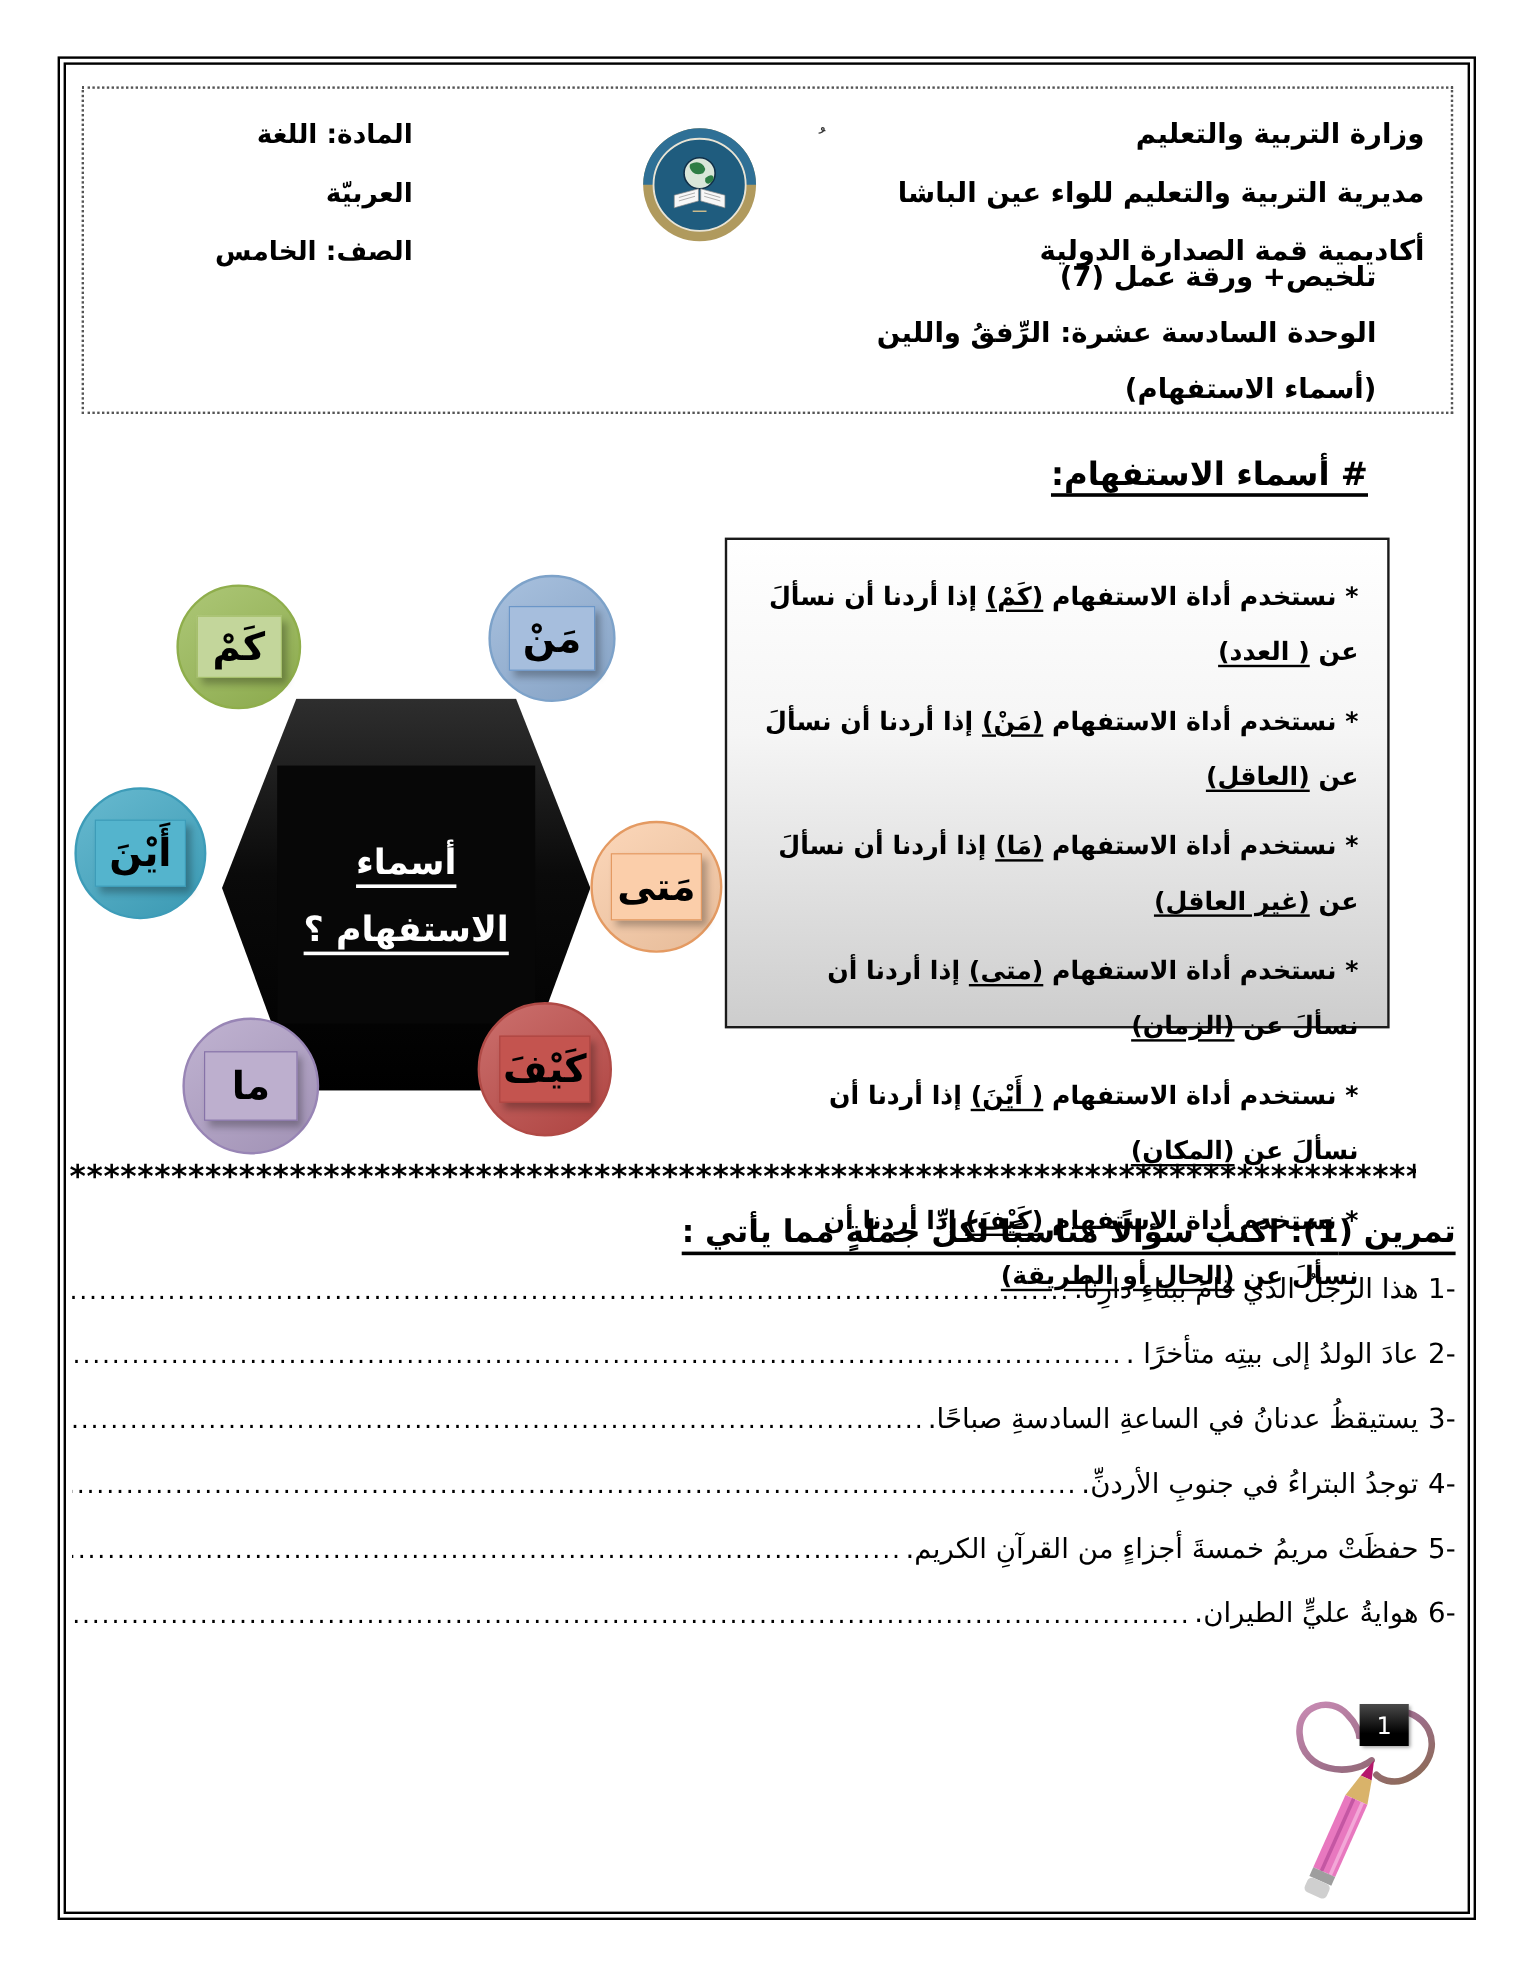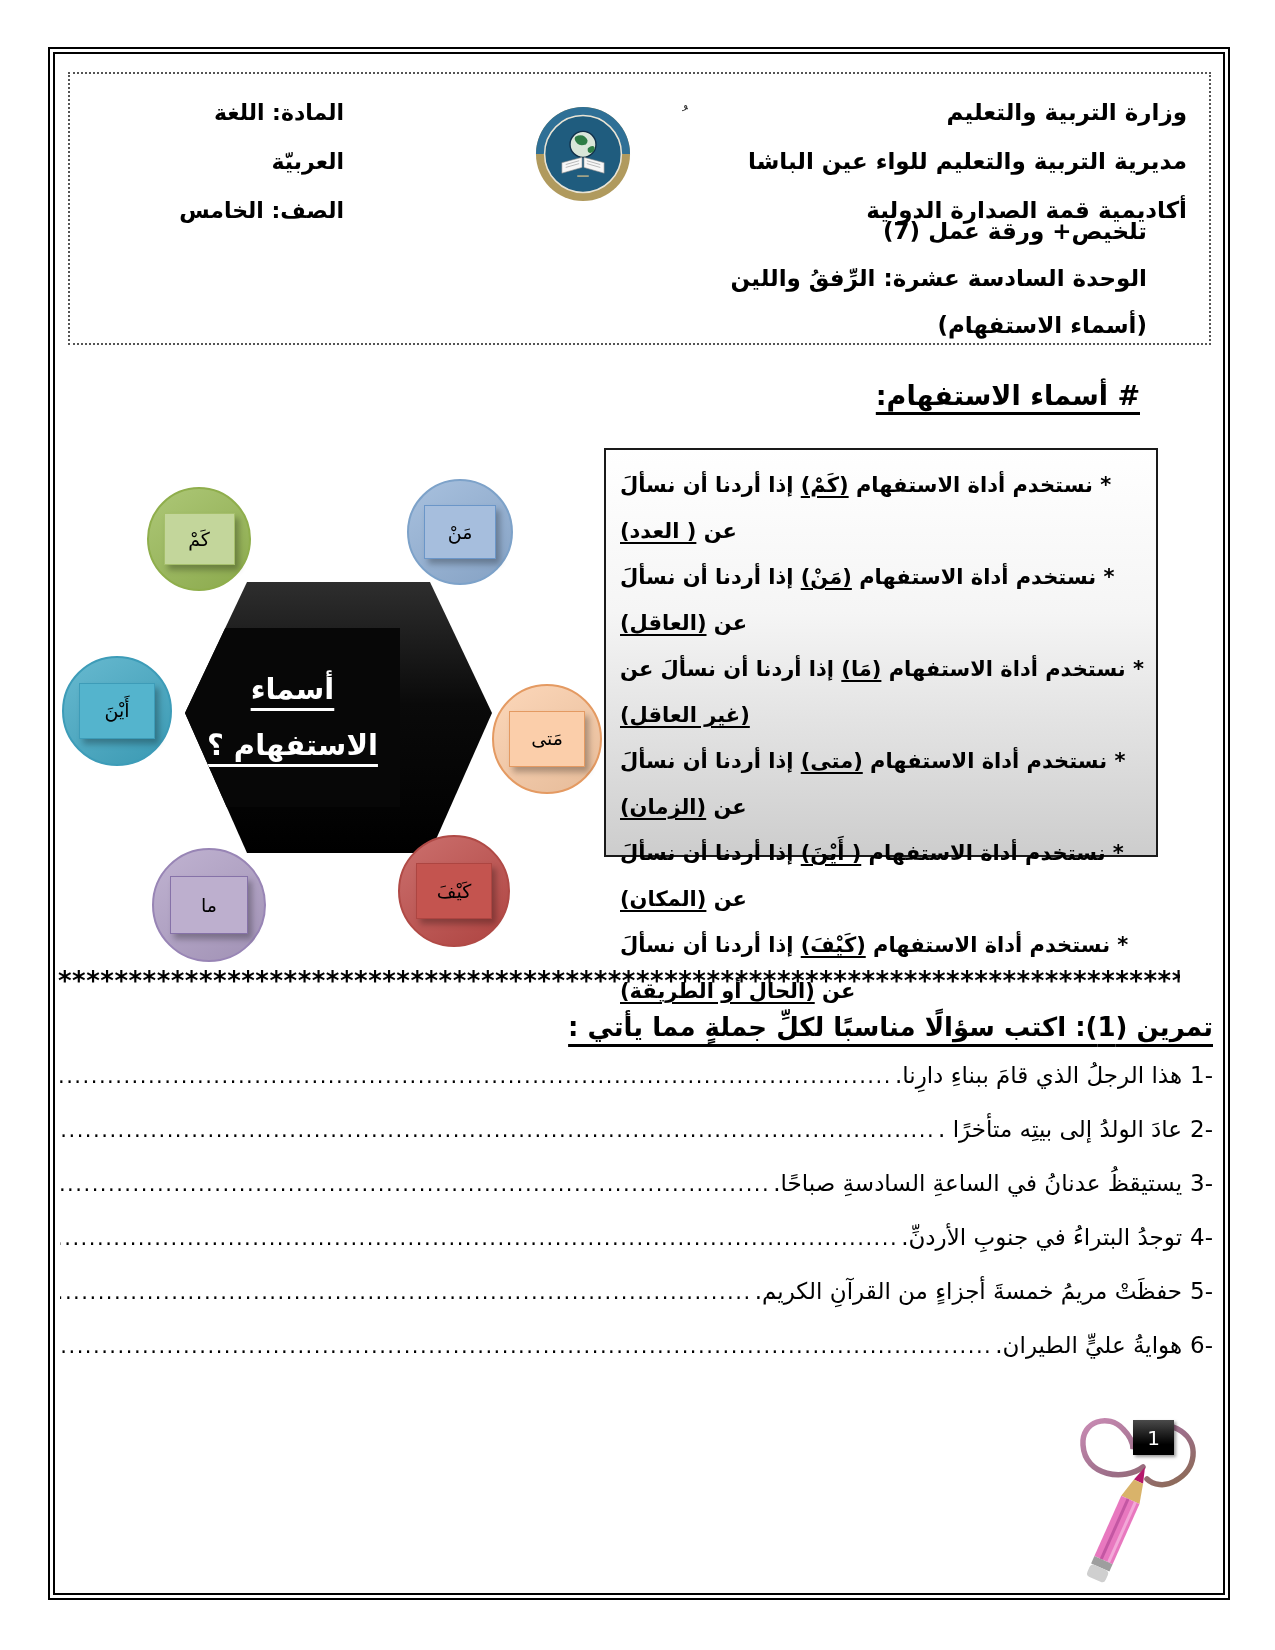--- a/index.html
+++ b/index.html
@@ -19,40 +19,40 @@
   .stray { position: absolute; left: 610px; top: 30px; font-size: 20px; color: #333; }
 
   
   .section-title { position: absolute; top: 380px; right: 135px; font-size: 27px; font-weight: bold;
                    text-decoration: underline; text-decoration-thickness: 2.5px; text-underline-offset: 7px; }
 
   
   .rules-box { position: absolute; left: 604px; top: 448px; width: 554px; height: 409px;
                border: 2px solid #1a1a1a; padding: 12px 12px 8px 14px;
                background: linear-gradient(180deg, #ffffff 0%, #f5f5f5 40%, #cdcdcd 100%); }
-  .rules-box p { margin: 0; font-size: 21px; font-weight: bold; line-height: 46px; text-align: left; }
+  .rules-box p { margin: 12px; font-size: 21px; font-weight: bold; line-height: 46px; text-align: right; }
   .u { text-decoration: underline; text-decoration-thickness: 2px; text-underline-offset: 4px; }
 
   
-  .hex { position: absolute; left: 185px; top: 582px; width: 307px; height: 271px;
+  .hex { position: absolute; left: 185px; top: 582px; width: 307px; height: 327px;
          clip-path: polygon(20.2% 0%, 79.8% 0%, 100% 48.3%, 79.8% 100%, 20.2% 100%, 0% 48.3%);
          background: linear-gradient(180deg, #2e2e2e 0%, #0a0a0a 45%, #000 100%);
-         display: flex; align-items: center; justify-content: flex-end; }
+         display: flex; align-items: center; justify-content: center; }
   .hex-inner { width: 70%; height: 66%; background: #070707; display: flex; flex-direction: column;
                align-items: center; justify-content: center; gap: 22px; }
   .hex-line { color: #fff; font-weight: bold; font-size: 29px;
               text-decoration: underline; text-decoration-thickness: 2.5px; text-underline-offset: 9px; }
   .node { position: absolute; border-radius: 50%;
           background: linear-gradient(145deg, rgba(255,255,255,.18), rgba(0,0,0,.07) 85%), var(--c);
           border: 2px solid var(--cb);
           display: flex; align-items: center; justify-content: center; }
   .node-rect { width: 71%; height: 52%; background: var(--r); border: 1.5px solid var(--rb);
                box-shadow: 4px 5px 6px rgba(0,0,0,.28);
                display: flex; align-items: center; justify-content: center; }
-  .node-label { font-size: 19px; font-weight: normal; color: #000; line-height: 1; }
+  .node-label { font-size: 32px; font-weight: bold; color: #000; line-height: 1; }
 
   
   .separator { position: absolute; left: 58px; top: 966px; width: 1122px; overflow: hidden; white-space: nowrap;
                direction: ltr; font-size: 26px; font-weight: bold; letter-spacing: .5px; }
   .exercise { position: absolute; right: 62px; left: 60px; top: 1012px; }
   .ex-title { font-size: 26px; font-weight: bold; margin-bottom: 20px;
               text-decoration: underline; text-decoration-thickness: 2.5px; text-underline-offset: 8px; }
   .ex-row { display: flex; align-items: baseline; height: 54px; }
   .ex-num { font-size: 23px; margin-left: 8px; direction: ltr; unicode-bidi: embed; }
   .ex-sentence { font-size: 23px; white-space: nowrap; }

